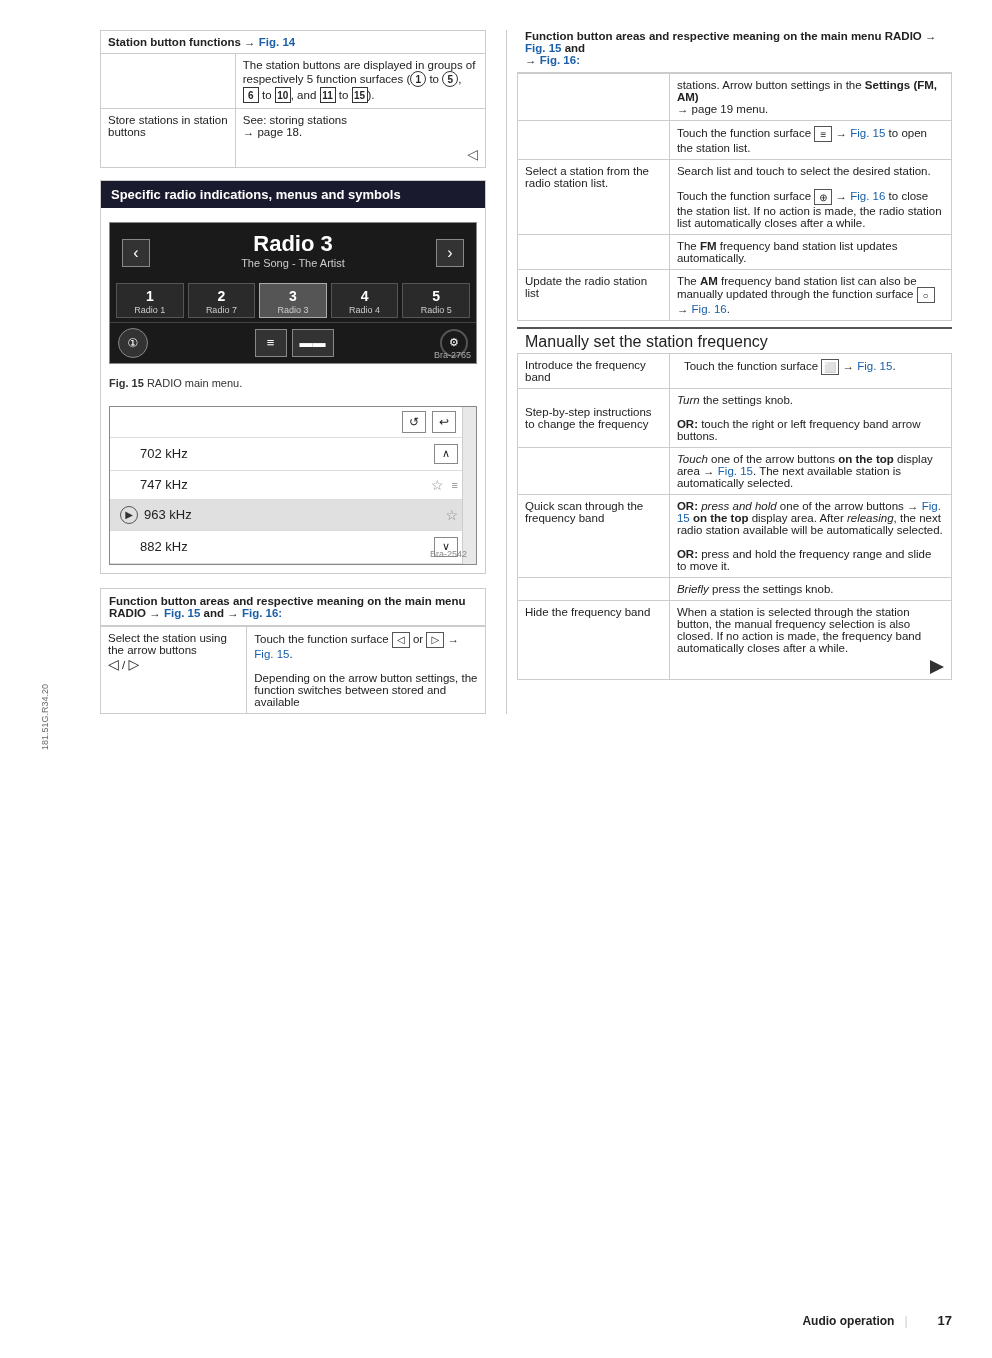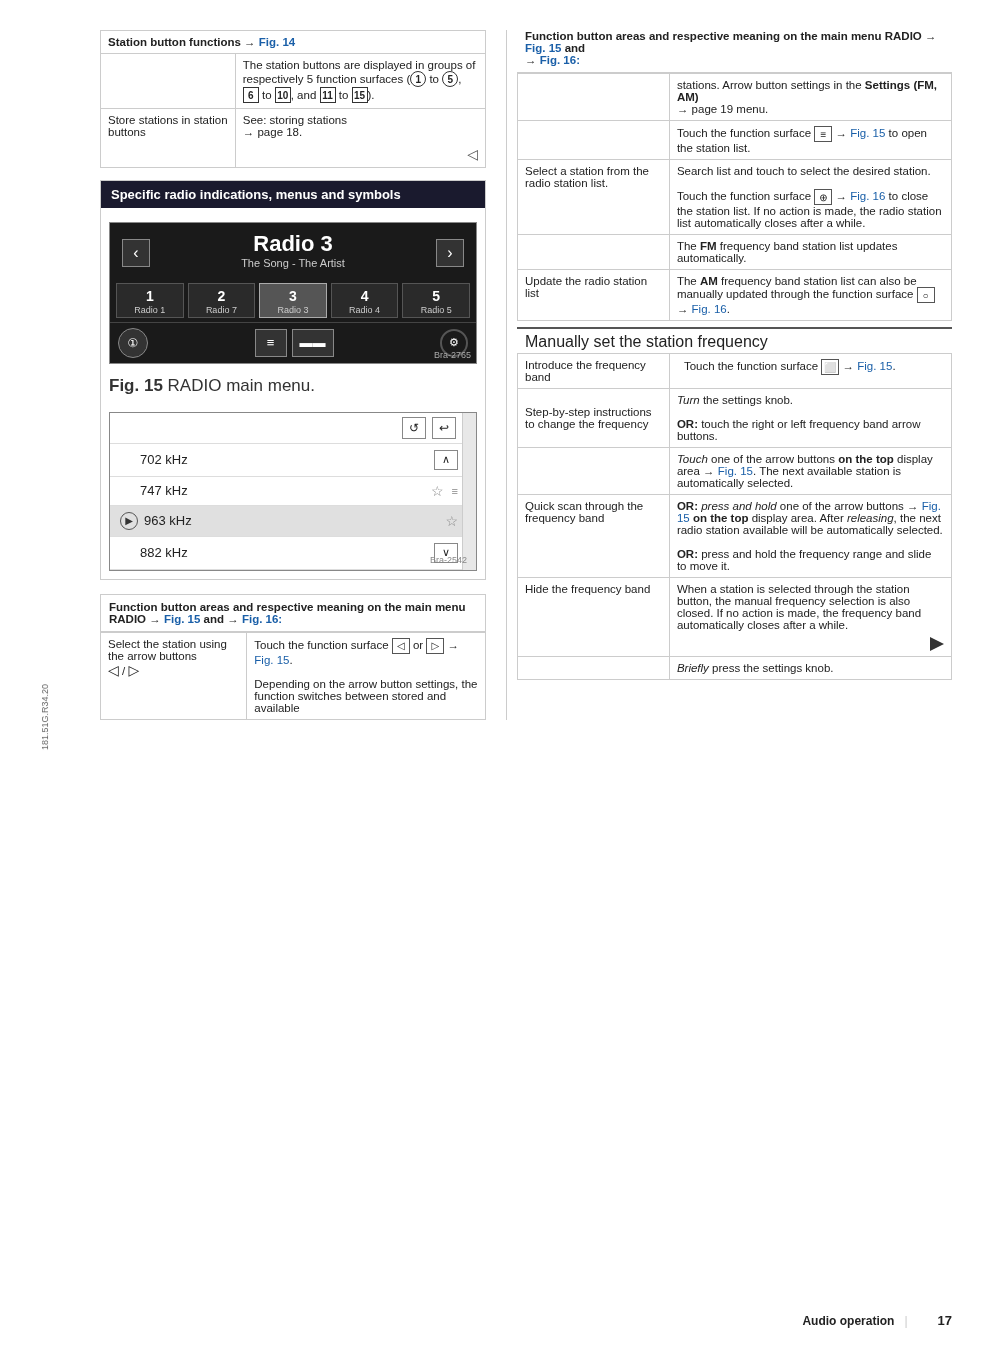--- a/index.html
+++ b/index.html
@@ -239,21 +239,21 @@
       display: inline-flex;
       align-items: center;
       justify-content: center;
       font-size: 10px;
       color: #333;
       margin-right: 6px;
     }
 
     
     .fig-caption {
-      font-size: 17px;
+      font-size: 11px;
       color: #333;
       margin-bottom: 10px;
     }
 
     .fig-caption strong {
       font-weight: bold;
     }
 
     .link-text {
       color: #1a5fa8;
@@ -588,38 +588,38 @@
           </td>
         </tr>
         <tr>
           <td style="width:35%; border:1px solid #ccc; padding:5px 7px; vertical-align:top;">Quick scan through the frequency band</td>
           <td style="border:1px solid #ccc; padding:5px 7px; vertical-align:top;">
             <strong>OR:</strong> <em>press and hold</em> one of the arrow buttons → <span class="link-text">Fig. 15</span> <strong>on the top</strong> display area. After <em>releasing</em>, the next radio station available will be automatically selected.<br><br>
             <strong>OR:</strong> press and hold the frequency range and slide to move it.
           </td>
         </tr>
         <tr>
+          <td style="width:35%; border:1px solid #ccc; padding:5px 7px; vertical-align:top;"></td>
+          <td style="border:1px solid #ccc; padding:5px 7px; vertical-align:top;">
+            <em>Briefly</em> press the settings knob.
+          </td>
+        </tr>
+        <tr>
           <td style="width:35%; border:1px solid #ccc; padding:5px 7px; vertical-align:top;">Hide the frequency band</td>
           <td style="border:1px solid #ccc; padding:5px 7px; vertical-align:top;">
             When a station is selected through the station button, the manual frequency selection is also closed. If no action is made, the frequency band automatically closes after a while.
             <div style="text-align:right; margin-top:6px;">
               <span style="display:inline-block;">
                 <svg width="14" height="14" viewBox="0 0 14 14" style="vertical-align:middle;">
                   <polygon points="0,0 14,7 0,14" fill="#333"></polygon>
                 </svg>
               </span>
             </div>
           </td>
         </tr>
-        <tr>
-          <td style="width:35%; border:1px solid #ccc; padding:5px 7px; vertical-align:top;"></td>
-          <td style="border:1px solid #ccc; padding:5px 7px; vertical-align:top;">
-            <em>Briefly</em> press the settings knob.
-          </td>
-        </tr>
       </tbody>
         </table>
 
     </div>
   </div>
 
   <div class="page-footer">
     <span class="page-footer-text">Audio operation</span>
     <span style="margin: 0 10px; color:#ccc;">|</span>
     <span class="page-num">17</span>

